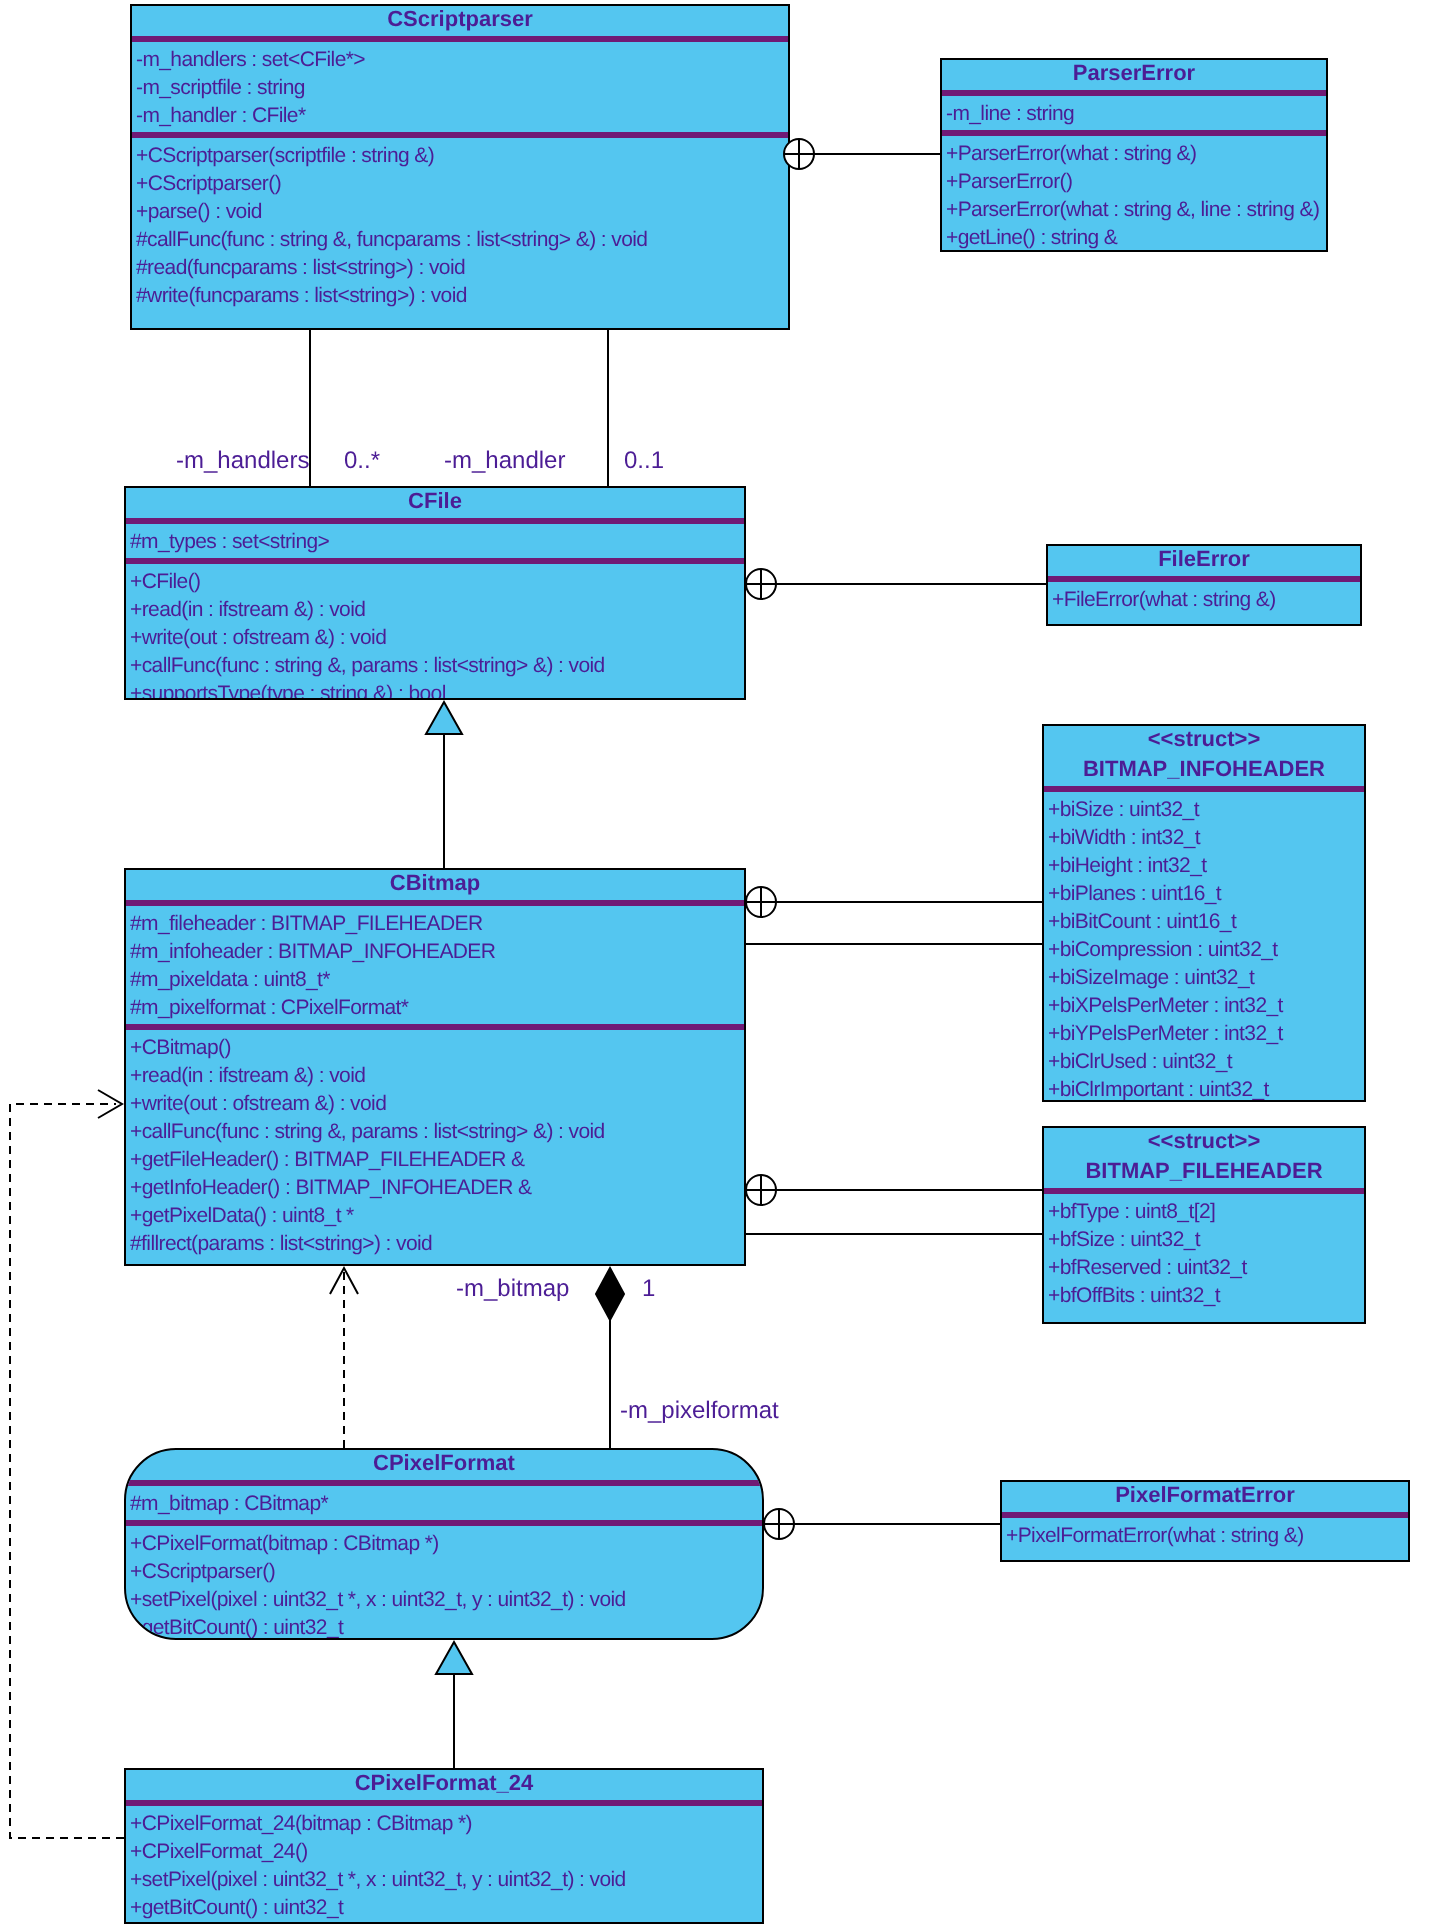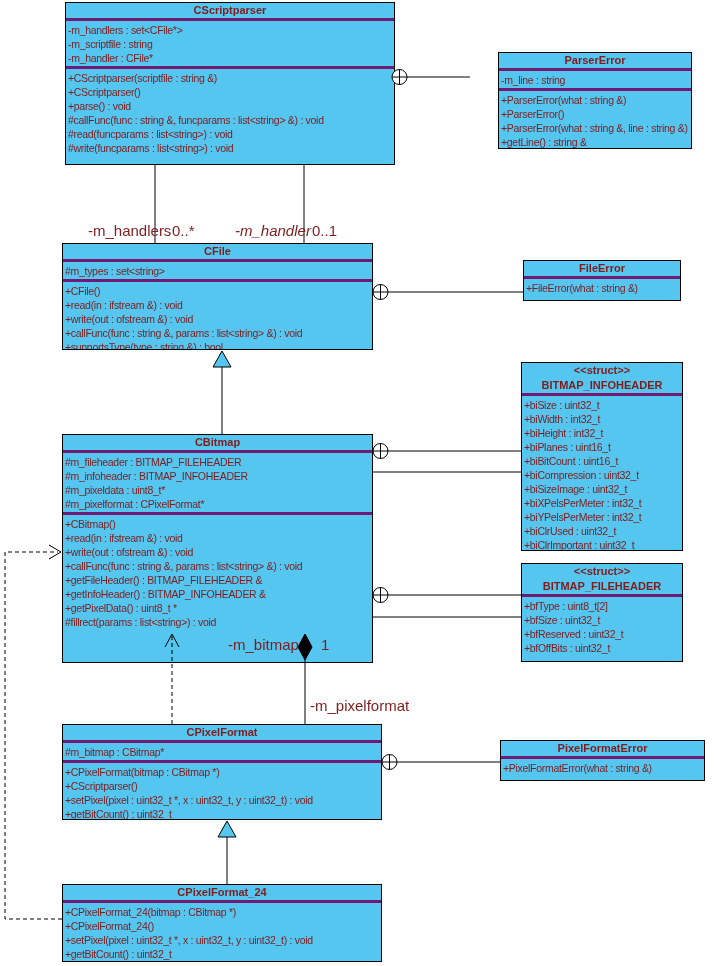--- a/index.html
+++ b/index.html
@@ -1,25 +1,25 @@
 <!DOCTYPE html>
 <html style="--node-fill: #54C6F0;"><head>
 <meta charset="utf-8">
 <style>
   html,body{margin:0;padding:0;background:#fff;}
   #canvas{position:relative;width:716px;height:966px;background:#fff;
-          font-family:"Liberation Sans",sans-serif;color:#7f1d1d;overflow:hidden;}
+          font-family:"Liberation Sans",sans-serif;color:#4c1d95;overflow:hidden;}
   .uml-class{position:absolute;background:var(--node-fill,#54C6F0);
              border:1px solid #000;box-sizing:border-box;overflow:hidden;z-index:1;}
   .uml-stereo,.uml-title{text-align:center;font-weight:bold;font-size:11px;line-height:15px;
                          white-space:nowrap;}
   .it{}
   .uml-sec{border-top:3px solid #701a75;padding:2px 2px 1px 2px;}
   .uml-row{font-size:10.5px;line-height:14px;height:14px;white-space:nowrap;letter-spacing:-0.3px;}
-  .edge-label{position:absolute;font-size:15px;line-height:13px;white-space:nowrap;z-index:3;}
+  .edge-label{position:absolute;font-size:12px;line-height:13px;white-space:nowrap;z-index:3;}
   #connectors{position:absolute;left:0;top:0;z-index:2;pointer-events:none;}
   #connectors line,#connectors polyline{stroke:#000;stroke-width:1;fill:none;}
   #connectors .dash{stroke-dasharray:4 3;}
   #connectors circle{fill:#fff;stroke:#000;stroke-width:1;}
   #connectors polygon.gen{fill:var(--node-fill,#54C6F0);stroke:#000;stroke-width:1;}
   #connectors polygon.comp{fill:#000;stroke:#000;}
 </style>
 </head>
 <body>
 
@@ -120,21 +120,21 @@
       </div>
       <div class="uml-sec">
         <div class="uml-row">+CScriptparser(scriptfile : string &amp;)</div>
         <div class="uml-row">+CScriptparser()</div>
         <div class="uml-row">+parse() : void</div>
         <div class="uml-row">#callFunc(func : string &amp;, funcparams : list&lt;string&gt; &amp;) : void</div>
         <div class="uml-row">#read(funcparams : list&lt;string&gt;) : void</div>
         <div class="uml-row">#write(funcparams : list&lt;string&gt;) : void</div>
       </div>
     </div>
-    <div class="uml-class" style="left: 470px; top: 52px; width: 194px; height: 97px; margin-left: 28px;">
+    <div class="uml-class" style="left: 470px; top: 29px; width: 194px; height: 97px;">
       <div class="uml-title">ParserError</div>
       <div class="uml-sec">
         <div class="uml-row">-m_line : string</div>
       </div>
       <div class="uml-sec">
         <div class="uml-row">+ParserError(what : string &amp;)</div>
         <div class="uml-row">+ParserError()</div>
         <div class="uml-row">+ParserError(what : string &amp;, line : string &amp;)</div>
         <div class="uml-row">+getLine() : string &amp;</div>
       </div>
@@ -145,27 +145,27 @@
         <div class="uml-row">#m_types : set&lt;string&gt;</div>
       </div>
       <div class="uml-sec">
         <div class="uml-row">+CFile()</div>
         <div class="uml-row it">+read(in : ifstream &amp;) : void</div>
         <div class="uml-row it">+write(out : ofstream &amp;) : void</div>
         <div class="uml-row it">+callFunc(func : string &amp;, params : list&lt;string&gt; &amp;) : void</div>
         <div class="uml-row">+supportsType(type : string &amp;) : bool</div>
       </div>
     </div>
-    <div class="uml-class" style="left: 523px; top: 260px; width: 158px; height: 41px;">
+    <div class="uml-class" style="left: 523px; top: 272px; width: 158px; height: 41px;">
       <div class="uml-title">FileError</div>
       <div class="uml-sec">
         <div class="uml-row">+FileError(what : string &amp;)</div>
       </div>
     </div>
-    <div class="uml-class" style="left: 62px; top: 434px; width: 311px; height: 229px;">
+    <div class="uml-class" style="left: 62px; top: 434px; width: 311px; height: 199px;">
       <div class="uml-title">CBitmap</div>
       <div class="uml-sec">
         <div class="uml-row">#m_fileheader : BITMAP_FILEHEADER</div>
         <div class="uml-row">#m_infoheader : BITMAP_INFOHEADER</div>
         <div class="uml-row">#m_pixeldata : uint8_t*</div>
         <div class="uml-row">#m_pixelformat : CPixelFormat*</div>
       </div>
       <div class="uml-sec">
         <div class="uml-row">+CBitmap()</div>
         <div class="uml-row">+read(in : ifstream &amp;) : void</div>
@@ -197,21 +197,21 @@
     <div class="uml-class" style="left: 521px; top: 563px; width: 162px; height: 99px;">
       <div class="uml-stereo">&lt;&lt;struct&gt;&gt;</div>
       <div class="uml-title">BITMAP_FILEHEADER</div>
       <div class="uml-sec">
         <div class="uml-row">+bfType : uint8_t[2]</div>
         <div class="uml-row">+bfSize : uint32_t</div>
         <div class="uml-row">+bfReserved : uint32_t</div>
         <div class="uml-row">+bfOffBits : uint32_t</div>
       </div>
     </div>
-    <div class="uml-class" style="left: 62px; top: 724px; width: 320px; height: 96px;">
+    <div class="uml-class" style="left: 62px; top: 724px; width: 320px; height: 96px; border-radius: 26px;">
       <div class="uml-title it">CPixelFormat</div>
       <div class="uml-sec">
         <div class="uml-row">#m_bitmap : CBitmap*</div>
       </div>
       <div class="uml-sec">
         <div class="uml-row">+CPixelFormat(bitmap : CBitmap *)</div>
         <div class="uml-row">+CScriptparser()</div>
         <div class="uml-row it">+setPixel(pixel : uint32_t *, x : uint32_t, y : uint32_t) : void</div>
         <div class="uml-row it">+getBitCount() : uint32_t</div>
       </div>
@@ -226,18 +226,18 @@
       <div class="uml-title">CPixelFormat_24</div>
       <div class="uml-sec">
         <div class="uml-row">+CPixelFormat_24(bitmap : CBitmap *)</div>
         <div class="uml-row">+CPixelFormat_24()</div>
         <div class="uml-row">+setPixel(pixel : uint32_t *, x : uint32_t, y : uint32_t) : void</div>
         <div class="uml-row">+getBitCount() : uint32_t</div>
       </div>
     </div>
     <div class="edge-label" style="left: 88px; top: 224px;">-m_handlers</div>
     <div class="edge-label" style="left: 172px; top: 224px;">0..*</div>
-    <div class="edge-label" style="left: 235px; top: 224px; font-style: italic;">-m_handler</div>
+    <div class="edge-label" style="left: 222px; top: 224px;">-m_handler</div>
     <div class="edge-label" style="left: 312px; top: 224px;">0..1</div>
     <div class="edge-label" style="left: 228px; top: 638px;">-m_bitmap</div>
     <div class="edge-label" style="left: 321px; top: 638px;">1</div>
     <div class="edge-label" style="left: 310px; top: 699px;">-m_pixelformat</div>
   </div>
 
 </body></html>

